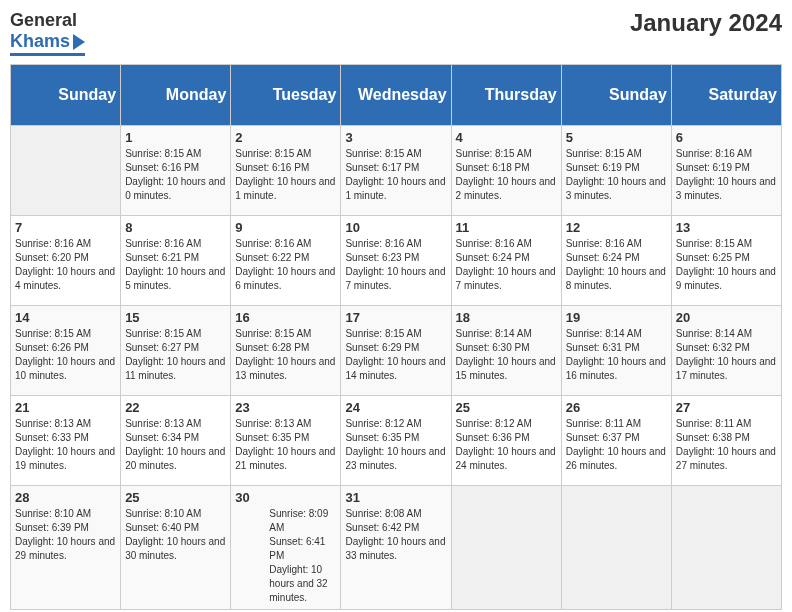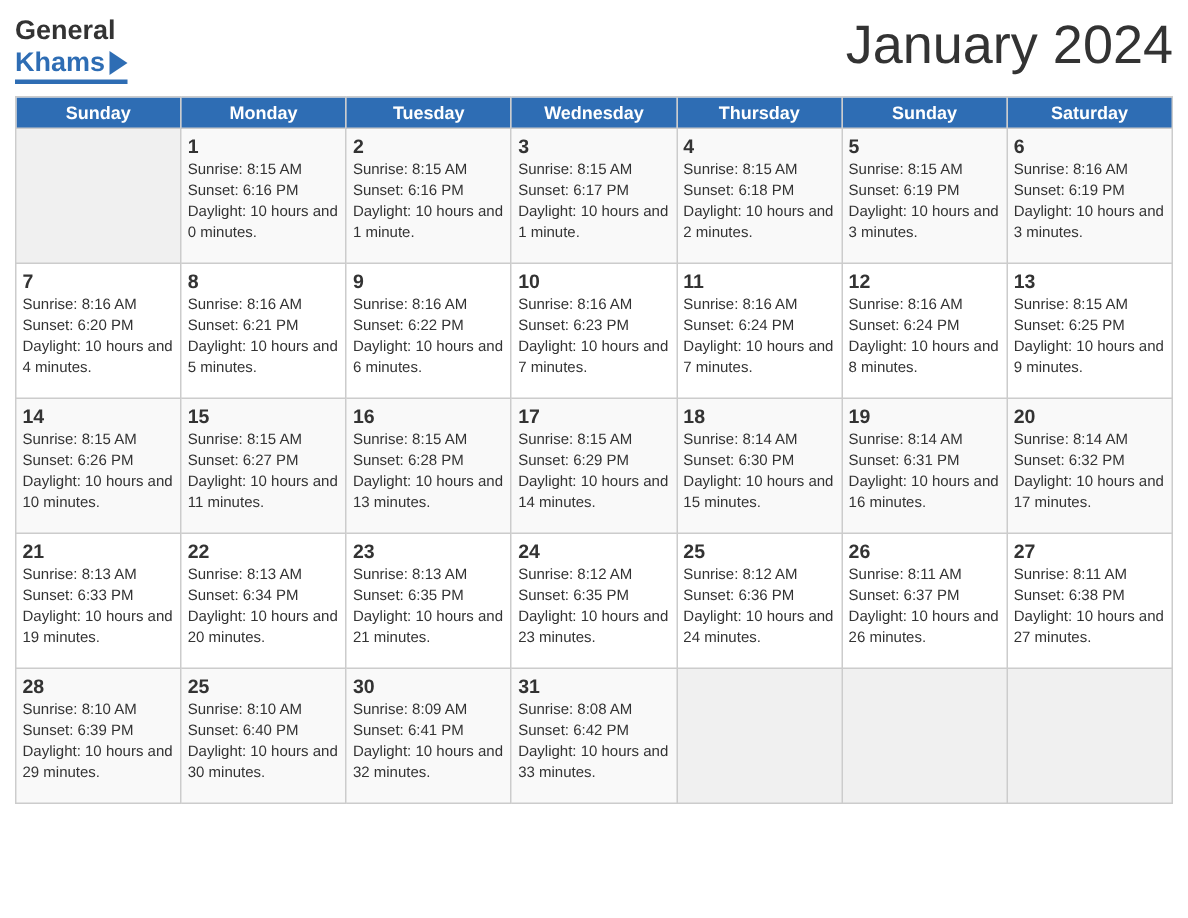--- a/index.html
+++ b/index.html
@@ -13,41 +13,41 @@
     .header {
       display: flex;
       justify-content: space-between;
       align-items: flex-start;
       margin-bottom: 8px;
     }
     .title-block {
       text-align: right;
     }
     .month-title {
-      font-size: 36px;
-      font-weight: normal;
+      font-size: 24px;
+      font-weight: bold;
       color: #333;
       line-height: 1.1;
     }
     .location {
       font-size: 15px;
       color: #555;
     }
     table {
       width: 100%;
       border-collapse: collapse;
       table-layout: fixed;
     }
     thead th {
       background-color: #2E6DB4;
       color: white;
-      font-size: 12px;
-      font-weight: bold;
-      padding: 3px 4px;
-      text-align: center;
+      font-size: 16px;
+      font-weight: bold;
+      padding: 21px 4px;
+      text-align: right;
       border: 1px solid #ccc;
     }
     tbody td {
       border: 1px solid #ccc;
       vertical-align: top;
       padding: 4px 4px;
       font-size: 10.5px;
       color: #333;
       height: 90px;
     }
@@ -319,21 +319,21 @@
 Daylight: 10 hours and 29 minutes.</div>
         </td>
         <td>
           <span class="day-number">25</span>
           <div class="day-info" style="white-space: pre-line;">Sunrise: 8:10 AM
 Sunset: 6:40 PM
 Daylight: 10 hours and 30 minutes.</div>
         </td>
         <td>
           <span class="day-number">30</span>
-          <div class="day-info" style="white-space: pre-line;">Sunrise: 8:09 AM
+          <div class="day-info" style="white-space: pre-line; margin-left: 34px;">Sunrise: 8:09 AM
 Sunset: 6:41 PM
 Daylight: 10 hours and 32 minutes.</div>
         </td>
         <td>
           <span class="day-number">31</span>
           <div class="day-info" style="white-space: pre-line;">Sunrise: 8:08 AM
 Sunset: 6:42 PM
 Daylight: 10 hours and 33 minutes.</div>
         </td>
         <td class="empty-cell"></td>

